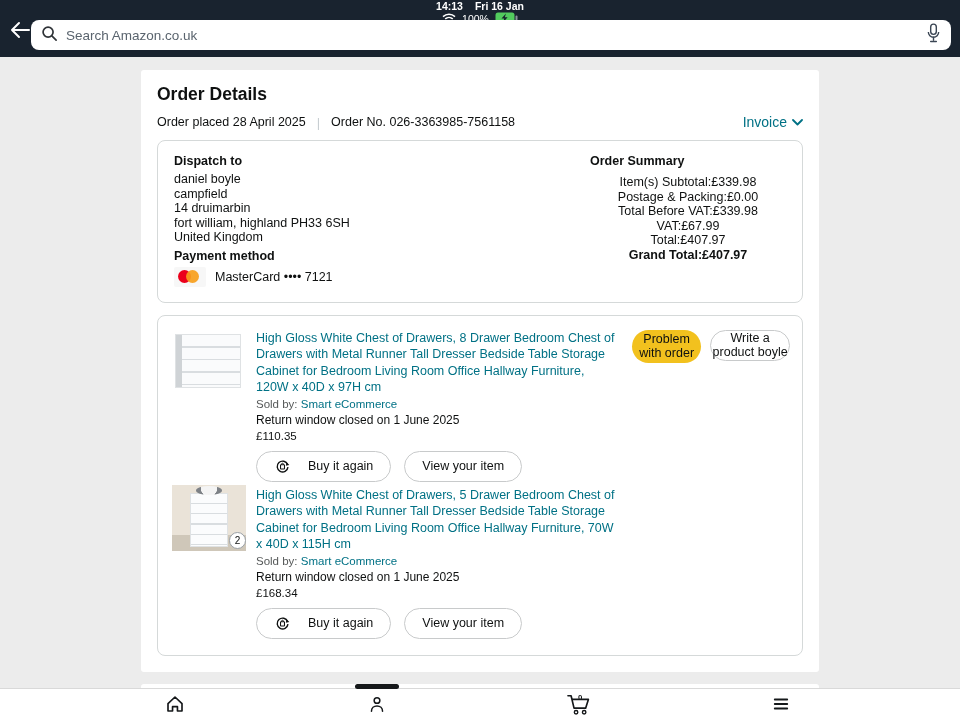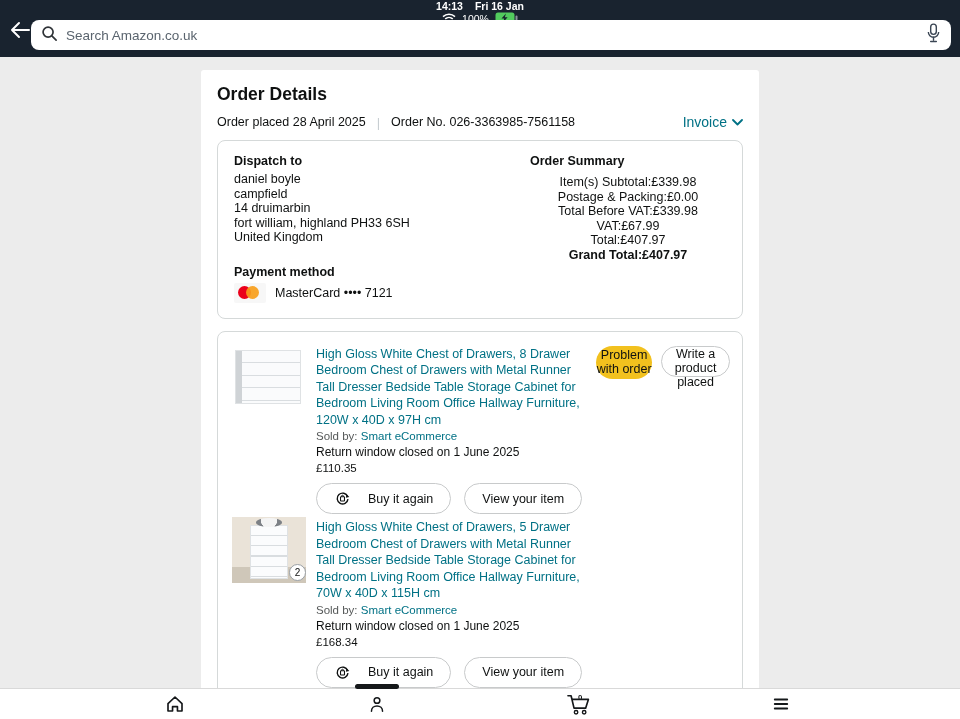--- a/index.html
+++ b/index.html
@@ -17,31 +17,31 @@
   .status-left{display:flex; gap:12px; align-items:center;}
   .status-right{display:flex; gap:6px; align-items:center; font-weight:normal;}
   .searchrow{height:37px; background:var(--header-bg); display:flex; align-items:flex-start; gap:0; padding:0 9px 6px 9px;}
   .back-btn{flex:none; display:flex; align-items:center; cursor:pointer;}
   .searchbox{flex:1; height:30px; background:#fff; border-radius:8px; display:flex; align-items:center; gap:8px; padding:0 10px;}
   .searchbox input{flex:1; border:none; outline:none; font-size:13.5px; color:#222; background:transparent; font-family:"Liberation Sans",sans-serif;}
   .searchbox input::placeholder{color:#5a646e; opacity:1;}
 
   
   .content{padding-top:13px;}
-  .card{width:558px; margin:0 auto; background:#fff; border-radius:3px;}
+  .card{width:678px; margin:0 auto; background:#fff; border-radius:3px;}
   .card-order{padding:14px 16px 16px;}
   .page-title{font-size:17.5px; font-weight:bold; margin-bottom:9px;}
   .meta-row{display:flex; align-items:center; font-size:12.5px;}
   .meta-sep{color:#c7cdd1; margin:0 11px; font-size:13px;}
   .invoice-link{margin-left:auto; color:var(--teal); font-size:14px; display:flex; align-items:center; gap:5px; cursor:pointer;}
 
   .info-box{border:1px solid var(--border); border-radius:8px; margin-top:10px; padding:13px 16px 15px; display:flex; justify-content:space-between;}
   .blk-head{font-size:12.5px; font-weight:bold; margin-bottom:4px;}
   .addr-line{font-size:12.5px; line-height:14.5px;}
-  .payment-head{margin-top:20px;}
+  .payment-head{margin-top:4px;}
   .payment-row{display:flex; align-items:center; gap:9px; margin-top:3px;}
   .mc-logo{width:32px; height:20px; background:#f7f7f7; border-radius:2px; position:relative; flex:none;}
   .mc-logo i{position:absolute; top:3.5px; width:13px; height:13px; border-radius:50%;}
   .mc-logo .c1{left:4px; background:var(--mc-red);}
   .mc-logo .c2{left:12px; background:var(--mc-orange); opacity:.92;}
   .payment-text{font-size:12.5px;}
 
   .summary{width:196px; font-size:12.5px;}
   .summary .blk-head{margin-bottom:7px;}
   .sum-row{display:flex; justify-content:center; line-height:14.5px;}
@@ -260,21 +260,21 @@
                   <span>View your item</span>
                 </span>
               </div>
             </div>
           </div>
 
         </div>
 
         <div class="actions-col">
           <button class="btn-primary">Problem with order</button>
-          <button class="btn-outline">Write a product placed</button>
+          <button class="btn-outline">Write a product boyle</button>
         </div>
       </div>
     </div>
 
     <div class="card card-reco">
       <div class="reco-head">
         <span class="reco-title">Pick up where you left off</span>
         <span class="see-more">See more</span>
         <span class="kebab">⋮</span>
       </div>

